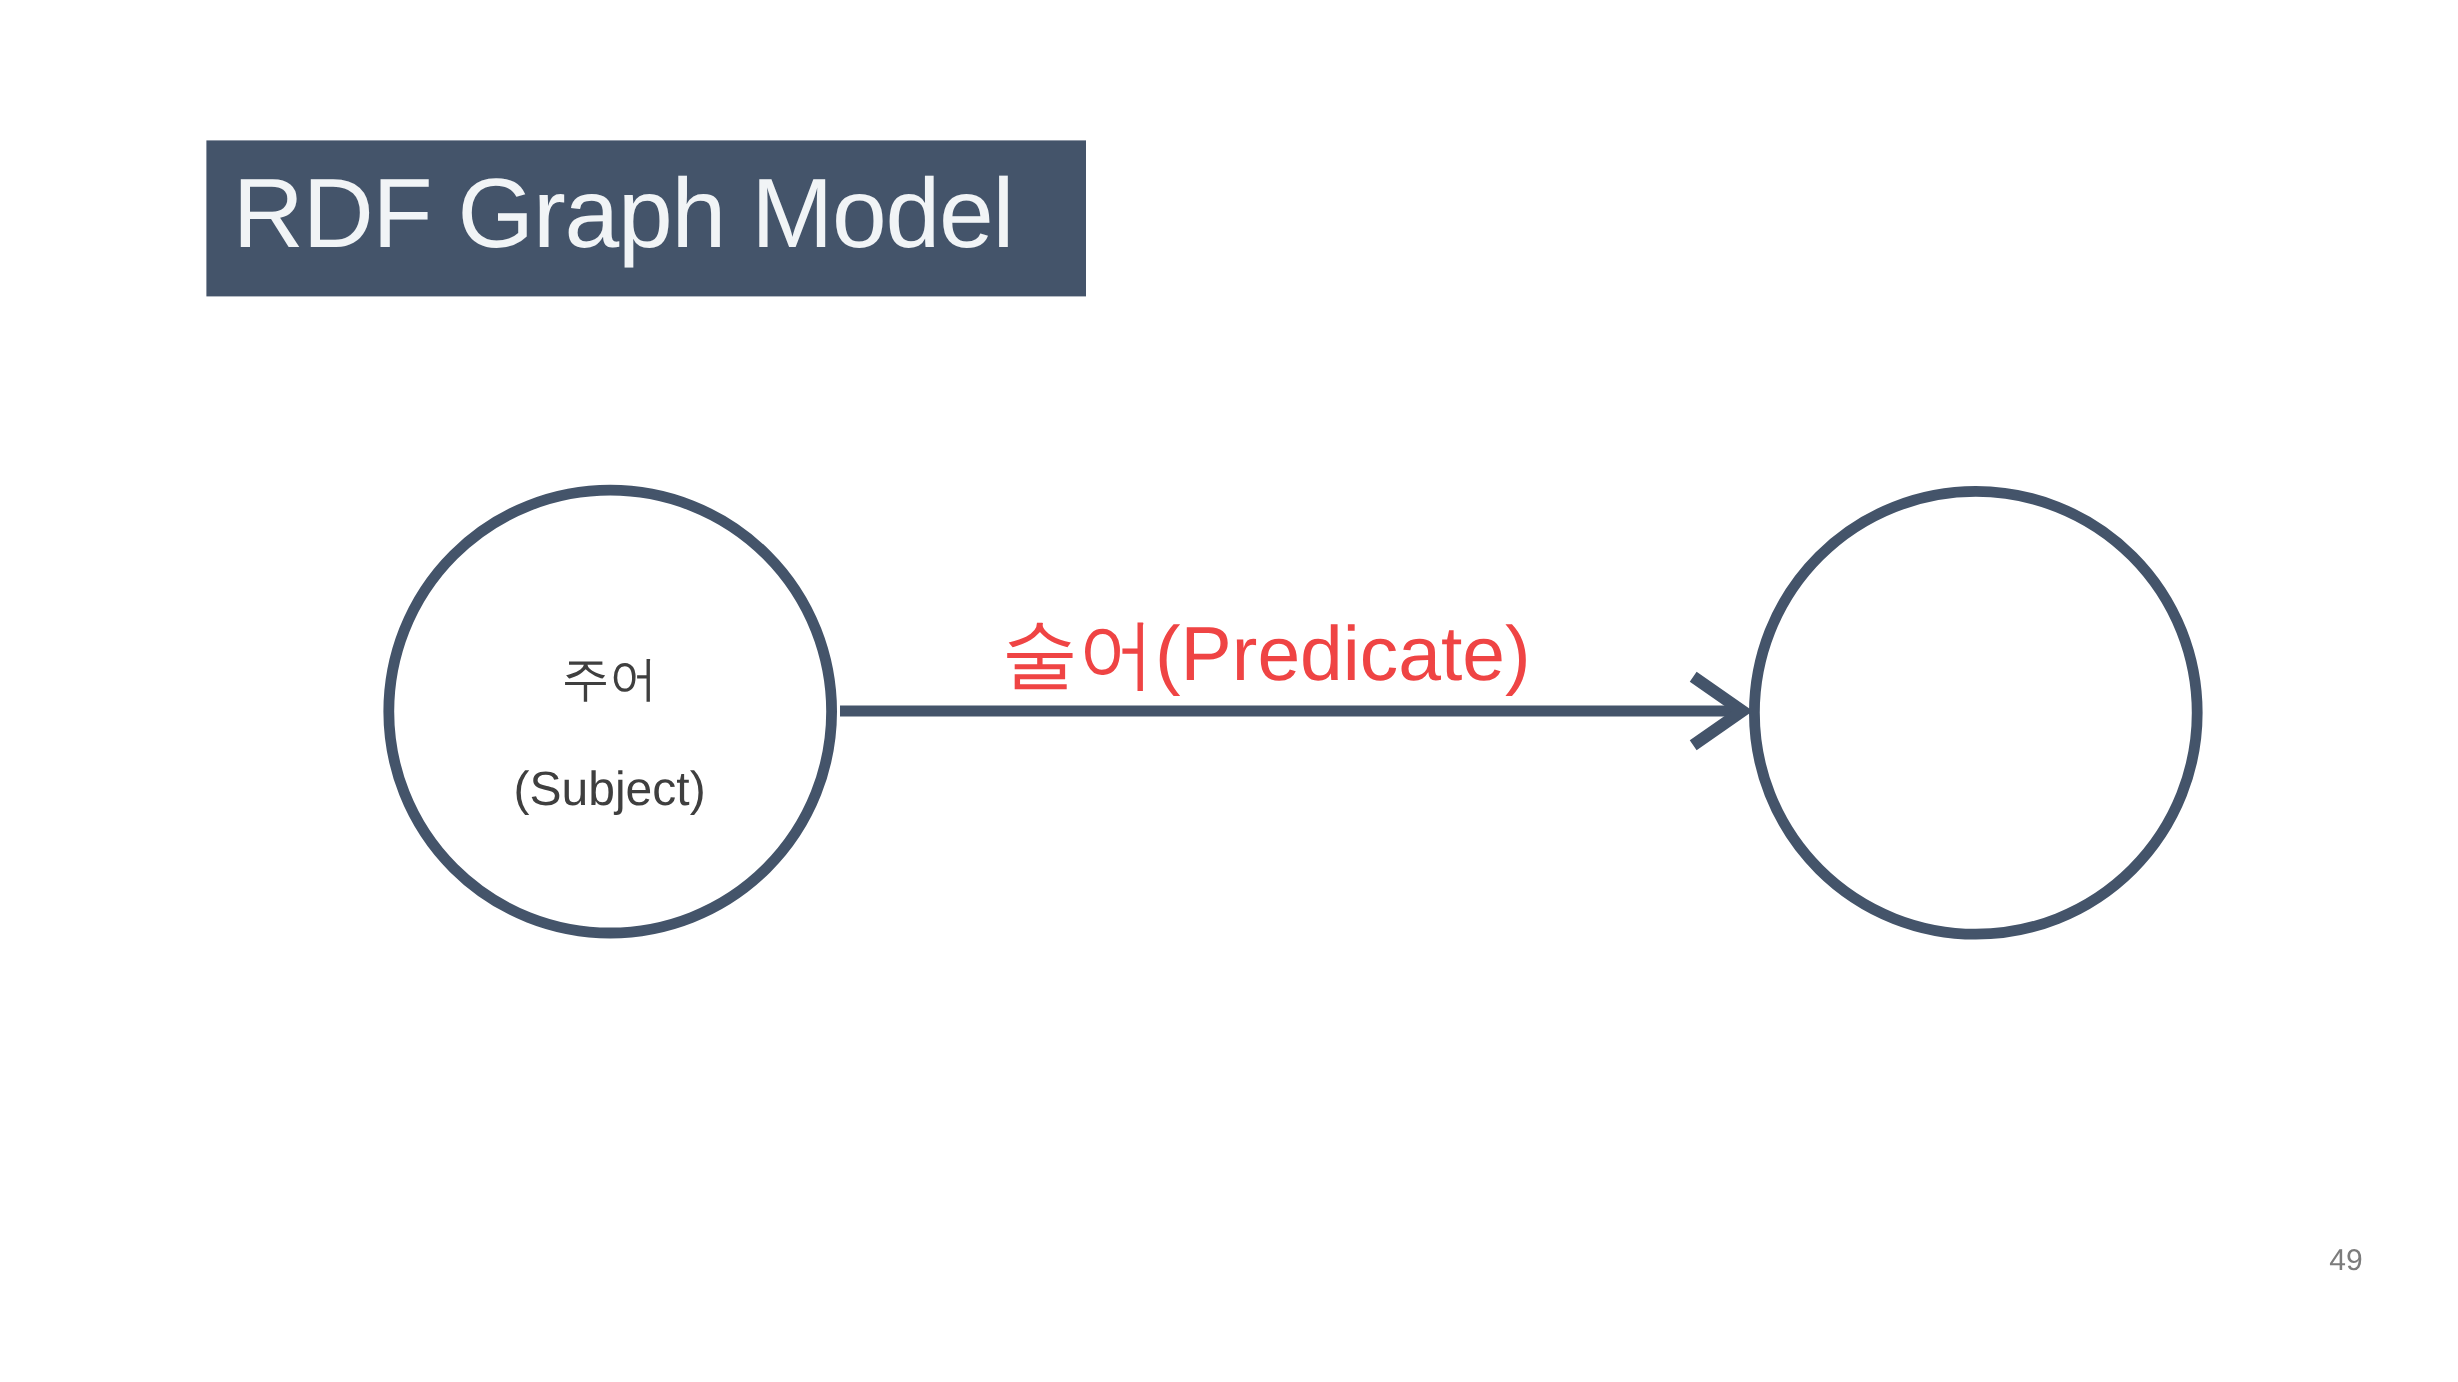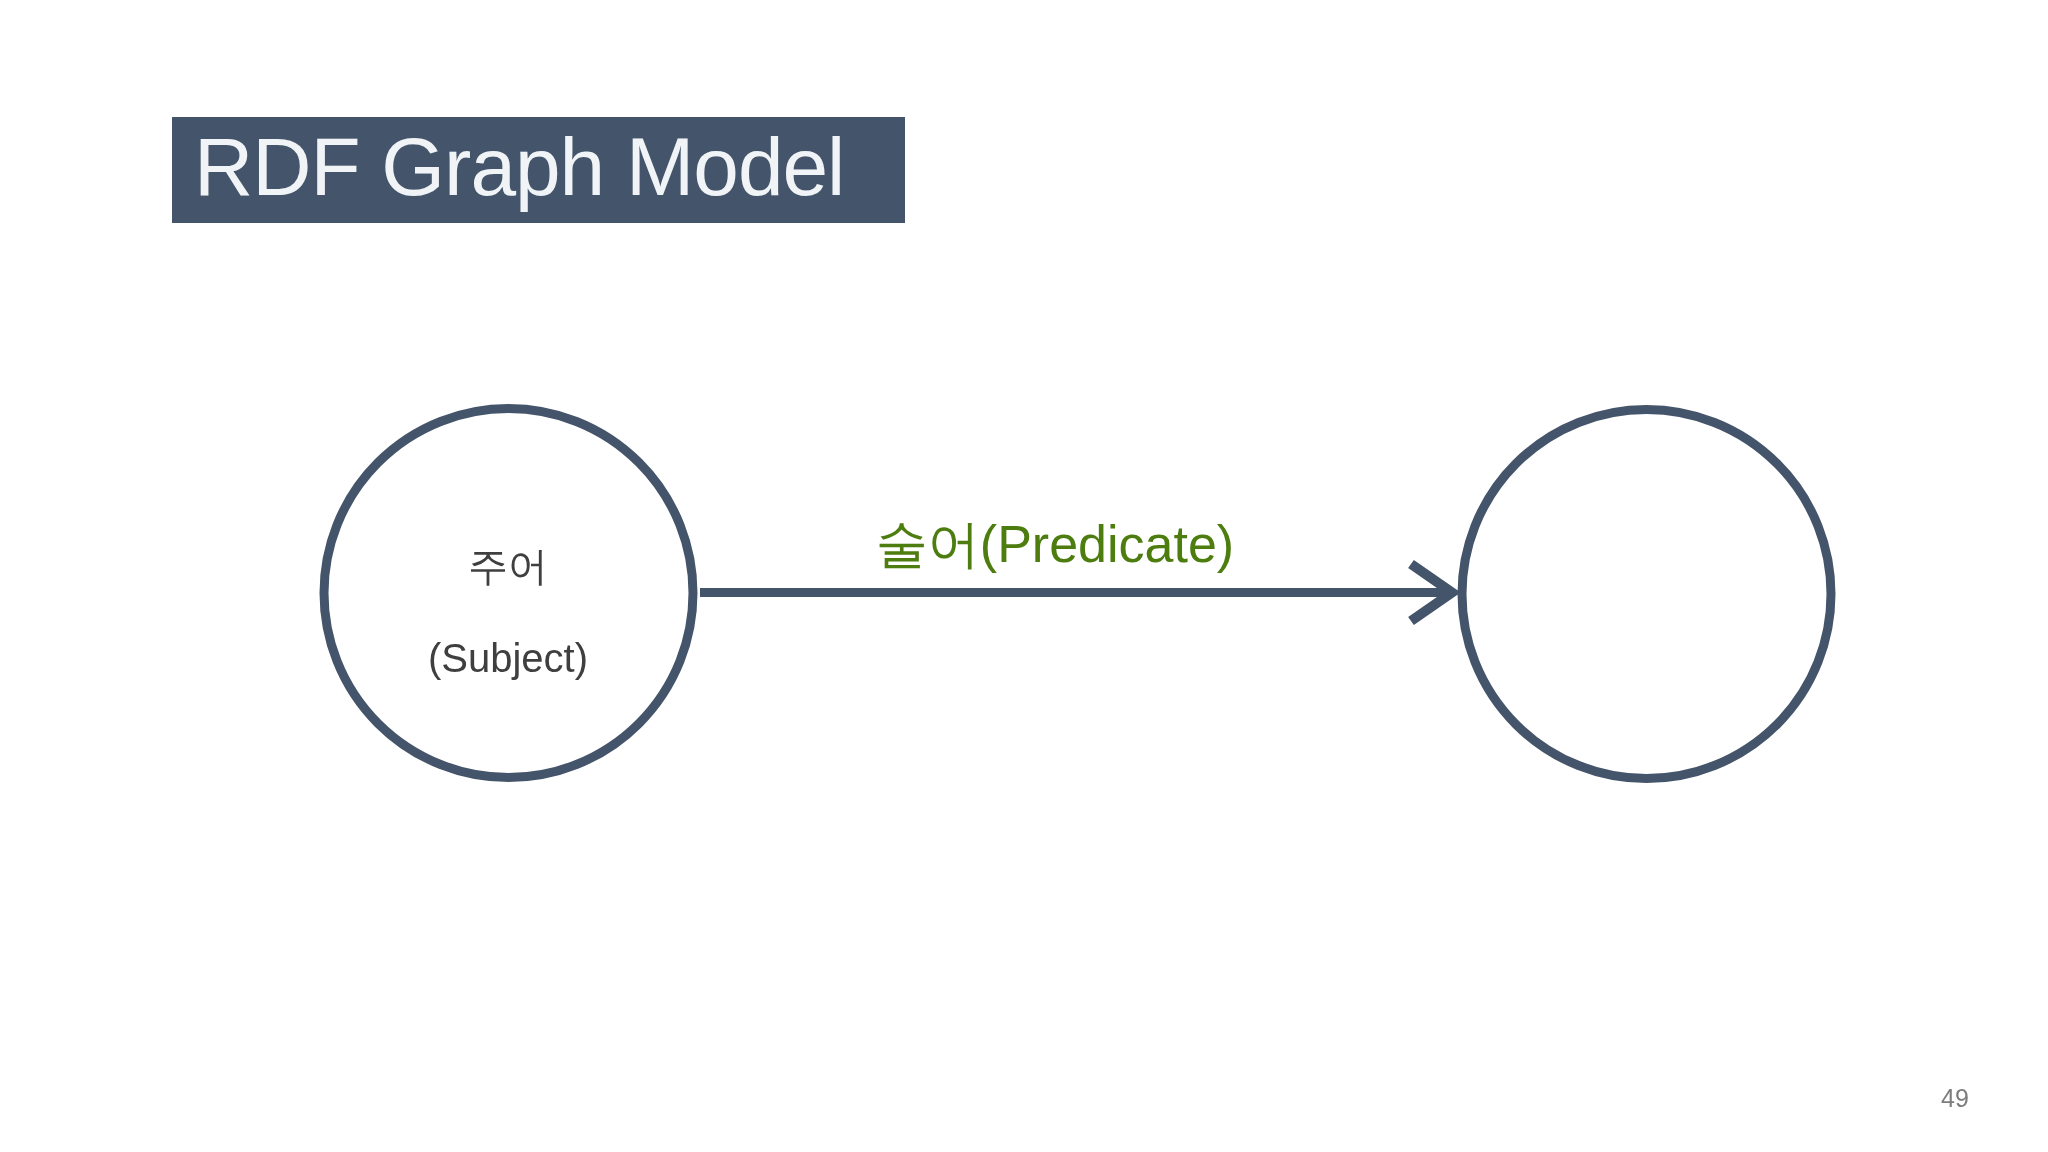--- a/index.html
+++ b/index.html
@@ -13,21 +13,21 @@
     height: 1152px;
     background: #ffffff;
     overflow: hidden;
     font-family: "Liberation Sans", sans-serif;
   }
   .title-bar {
     position: absolute;
     left: 172px;
     top: 117px;
     width: 733px;
-    height: 106px;
+    height: 130px;
     background: #44546A;
     box-sizing: border-box;
     display: flex;
     align-items: center;
     padding-left: 22px;
   }
   .title-text {
     color: #F1F4F6;
     font-size: 82px;
     font-weight: 300;
@@ -51,28 +51,28 @@
     font-size: 40px;
     line-height: 1.3;
     white-space: nowrap;
   }
   .node-label span { display: block; margin-top: 40px; }
   .predicate-label {
     position: absolute;
     left: 1055px;
     top: 545px;
     transform: translate(-50%, -50%);
-    color: #4d7c0f;
-    font-size: 52px;
+    color: #ef4444;
+    font-size: 64px;
     white-space: nowrap;
   }
   .page-number {
     position: absolute;
     left: 1941px;
-    top: 1084px;
+    top: 1036px;
     color: #7C7C7C;
     font-size: 25px;
   }
 </style>
 </head>
 <body>
 
 <div class="slide">
 
   <div class="title-bar">

